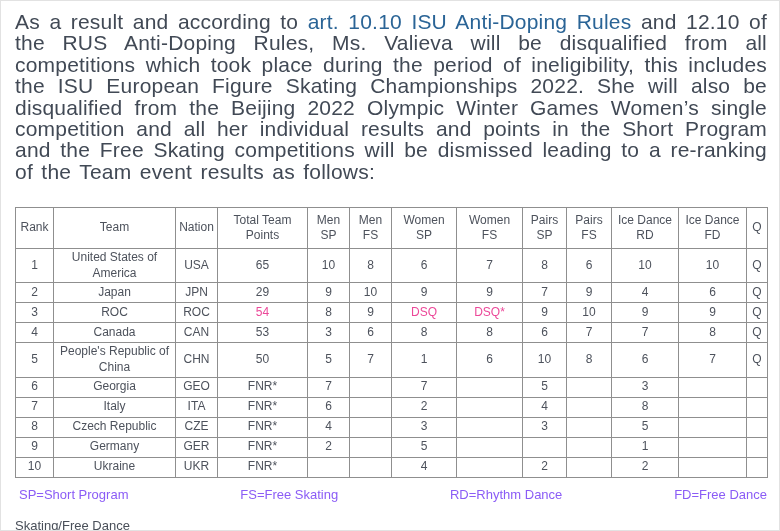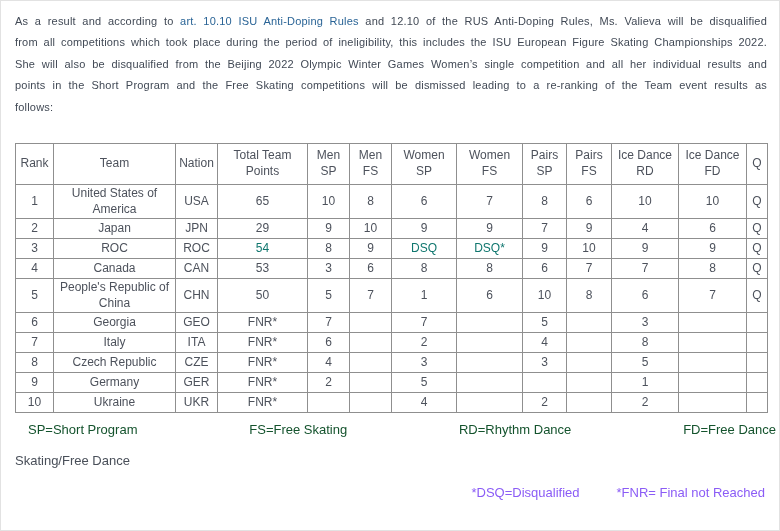--- a/index.html
+++ b/index.html
@@ -9,21 +9,21 @@
     width: 780px;
     height: 531px;
     border: 1px solid #e2e2e2;
     background: #ffffff;
     padding: 10px 14px 0 14px;
     overflow: hidden;
   }
   .intro {
     width: 752px;
     text-align: justify;
-    font-size: 11px;
+    font-size: 21px;
     line-height: 21.4px;
     color: #414955;
     word-spacing: 2.4px;
     letter-spacing: 0.2px;
   }
   .intro a {
     color: #2a6496;
     text-decoration: none;
     cursor: pointer;
   }
@@ -42,43 +42,42 @@
     vertical-align: middle;
     padding: 1px 3px;
     overflow: hidden;
     line-height: 1.3;
   }
   table.results th {
     height: 41px;
     white-space: pre-line;
   }
   table.results td { height: 20px; }
-  table.results td.red { color: #0f766e; }
+  table.results td.red { color: #ec4899; }
   .c-rank { width: 38px; }
   .c-team { width: 122px; }
   .c-nation { width: 42px; }
   .c-points { width: 90px; }
   .c-mensp { width: 42px; }
   .c-menfs { width: 42px; }
   .c-womensp { width: 65px; }
   .c-womenfs { width: 66px; }
   .c-pairssp { width: 44px; }
   .c-pairsfs { width: 45px; }
   .c-icerd { width: 67px; }
   .c-icefd { width: 68px; }
   .c-q { width: 21px; }
   .legend-line1 {
     margin-top: 9px;
     width: 752px;
     display: flex;
     justify-content: space-between;
     font-size: 13px;
-    color: #14532d;
+    color: #8b5cf6;
     padding-left: 4px;
-    margin-left: 9px;
   }
   .legend-line2 {
     margin-top: 16px;
     font-size: 13px;
     color: #494f59;
   }
   .footnotes {
     margin-top: 17px;
     font-size: 13px;
     color: #8b5cf6;

